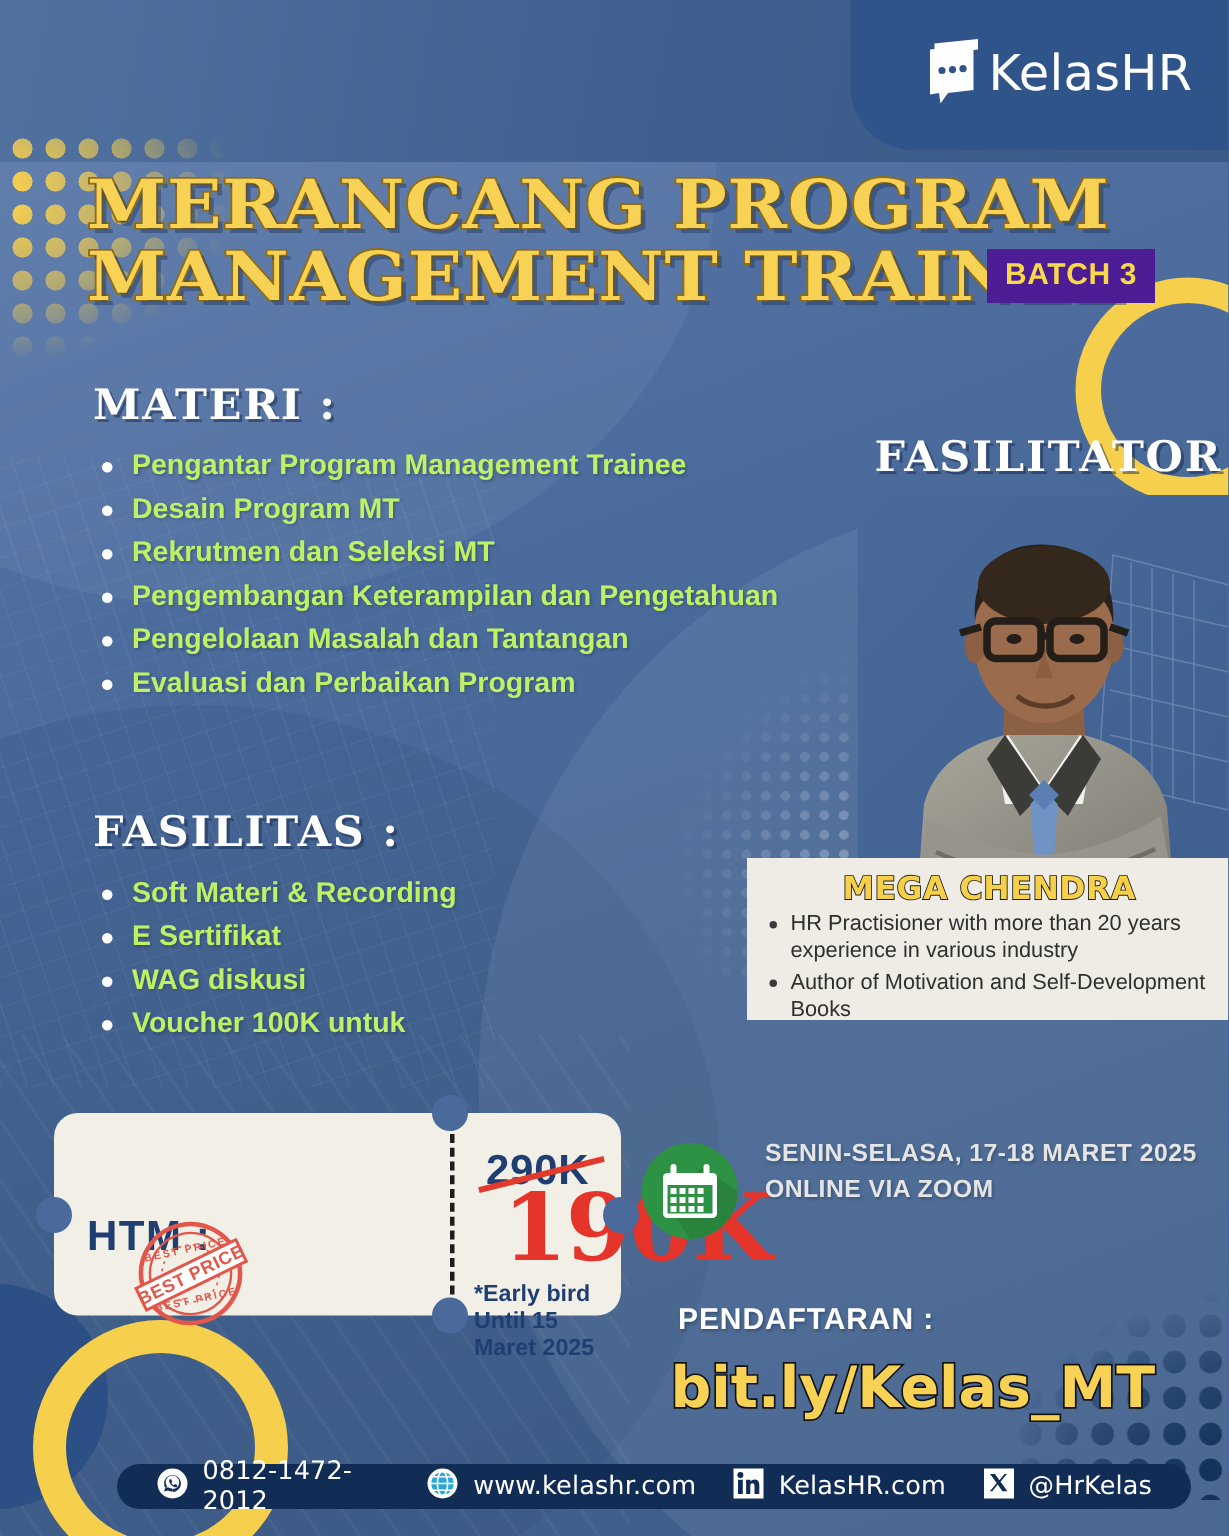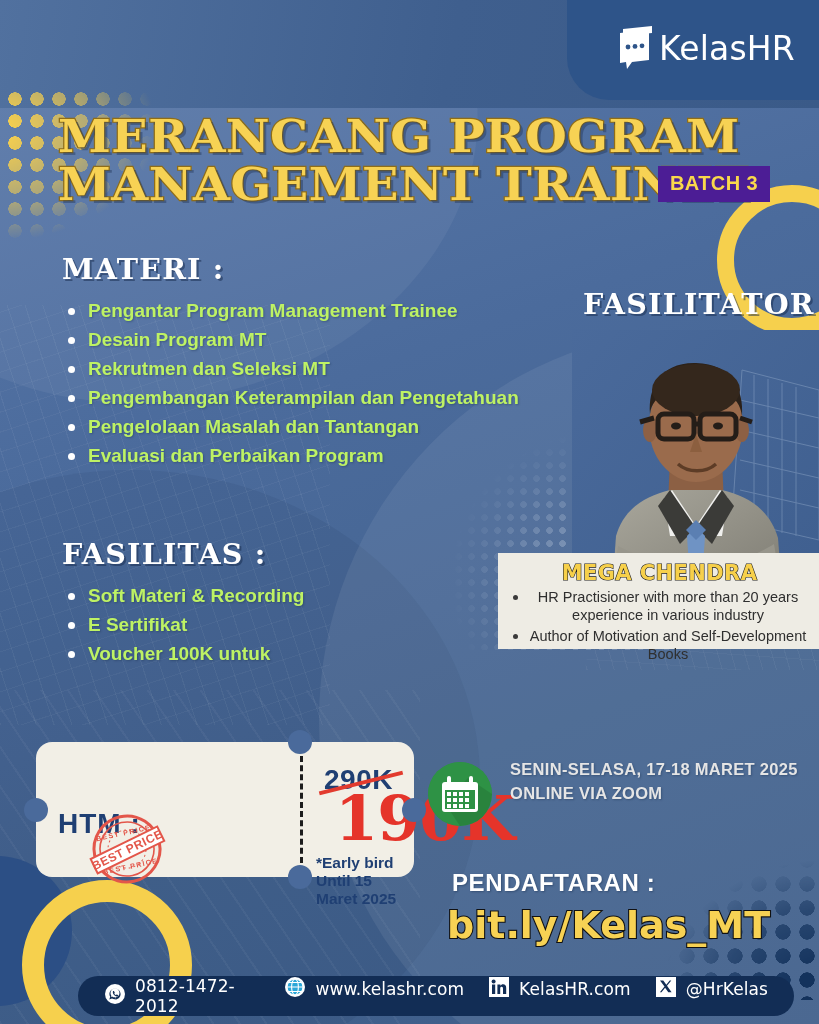--- a/index.html
+++ b/index.html
@@ -90,26 +90,26 @@
   ul.blist li{position:relative;padding-left:26px;color:#bef264;
       font-size:19px;font-weight:700;line-height:1.42;margin-bottom:2px;
       text-shadow:1px 1px 2px rgba(20,40,70,.35);}
   ul.blist li::before{content:"";position:absolute;left:6px;top:10px;
       width:7px;height:7px;border-radius:50%;background:#ffffff;}
   ul.blist li.cont{padding-left:26px;}
   ul.blist li.cont::before{display:none;}
 
   
   .photo{position:absolute;left:572px;top:330px;width:247px;height:262px;overflow:hidden;}
-  .bio-card{position:absolute;left:498px;top:553px;width:321px;height:96px;
+  .bio-card{position:absolute;left:498px;top:572px;width:321px;height:108px;
       background:#eeece4;padding:8px 10px 6px 12px;}
   .bio-name{text-align:center;font-size:21px;font-weight:700;color:#f7d04a;
       letter-spacing:.4px;-webkit-text-stroke:1.2px #1b1b1b;paint-order:stroke fill;
       font-family:"DejaVu Sans",sans-serif;margin-bottom:3px;}
-  ul.biolist{list-style:none;margin:0;padding:0;text-align:center;}
+  ul.biolist{list-style:none;margin:0;padding:0;}
   ul.biolist li{position:relative;padding-left:17px;color:#2f2f2f;
       font-size:14.5px;line-height:1.26;margin-bottom:2px;
       font-family:"Liberation Sans",sans-serif;}
   ul.biolist li::before{content:"";position:absolute;left:3px;top:7px;
       width:5px;height:5px;border-radius:50%;background:#3a3a3a;}
 
   
   .ticket{position:absolute;left:36px;top:742px;width:378px;height:135px;
       background:#f2efe6;border-radius:16px;}
   .ticket::before,.ticket::after{content:"";position:absolute;width:24px;height:24px;
@@ -135,29 +135,29 @@
 
   
   .sched{position:absolute;left:428px;top:758px;display:flex;gap:18px;align-items:flex-start;}
   .cal-icon{width:64px;height:64px;border-radius:50%;background:#2e9245;
       position:relative;flex:0 0 64px;margin-top:4px;overflow:hidden;}
   .sched-text div{color:#e5e5e5;font-size:16.5px;font-weight:700;line-height:1.44;
       letter-spacing:.3px;text-shadow:1px 1px 2px rgba(20,40,70,.35);}
 
   
   .pendaftaran{position:absolute;left:452px;top:869px;color:#ffffff;
-      font-size:24px;font-weight:700;letter-spacing:.6px;
+      font-size:20px;font-weight:700;letter-spacing:.6px;
       text-shadow:1px 1px 2px rgba(20,40,70,.4);}
   .biturl{position:absolute;left:447px;top:903px;font-size:38px;font-weight:700;
       color:#f7d254;letter-spacing:0;-webkit-text-stroke:2.2px #111111;
       paint-order:stroke fill;font-family:"DejaVu Sans",sans-serif;}
 
   
-  .footer{position:absolute;left:78px;top:976px;width:716px;height:40px;
-      background:#122d55;border-radius:23px;display:flex;align-items:flex-start;
+  .footer{position:absolute;left:78px;top:976px;width:716px;height:30px;
+      background:#122d55;border-radius:23px;display:flex;align-items:center;
       gap:24px;padding:0 26px;}
   .fitem{display:flex;align-items:center;gap:9px;}
   .fitem span.lbl{color:#ffffff;font-size:17px;font-weight:400;letter-spacing:.1px;
       font-family:"DejaVu Sans",sans-serif;}
   .ico{flex:0 0 auto;display:block;}
 </style>
 </head>
 <body>
 
 <div class="poster">
@@ -207,20 +207,21 @@
       <li>Pengelolaan Masalah dan Tantangan</li>
       <li>Evaluasi dan Perbaikan Program</li>
     </ul>
   </div>
 
   <div class="fasilitas">
     <div class="sec-head">FASILITAS :</div>
     <ul class="blist">
       <li>Soft Materi &amp; Recording</li>
       <li>E Sertifikat</li>
+      <li>WAG diskusi</li>
       <li>Voucher 100K untuk</li>
     </ul>
   </div>
 
   <div class="fasilitator sec-head">FASILITATOR :</div>
 
   <div class="photo">
     <svg width="247" height="262" viewBox="0 0 247 262">
       <defs>
         <linearGradient id="sky" x1="0" y1="0" x2="1" y2="1">

